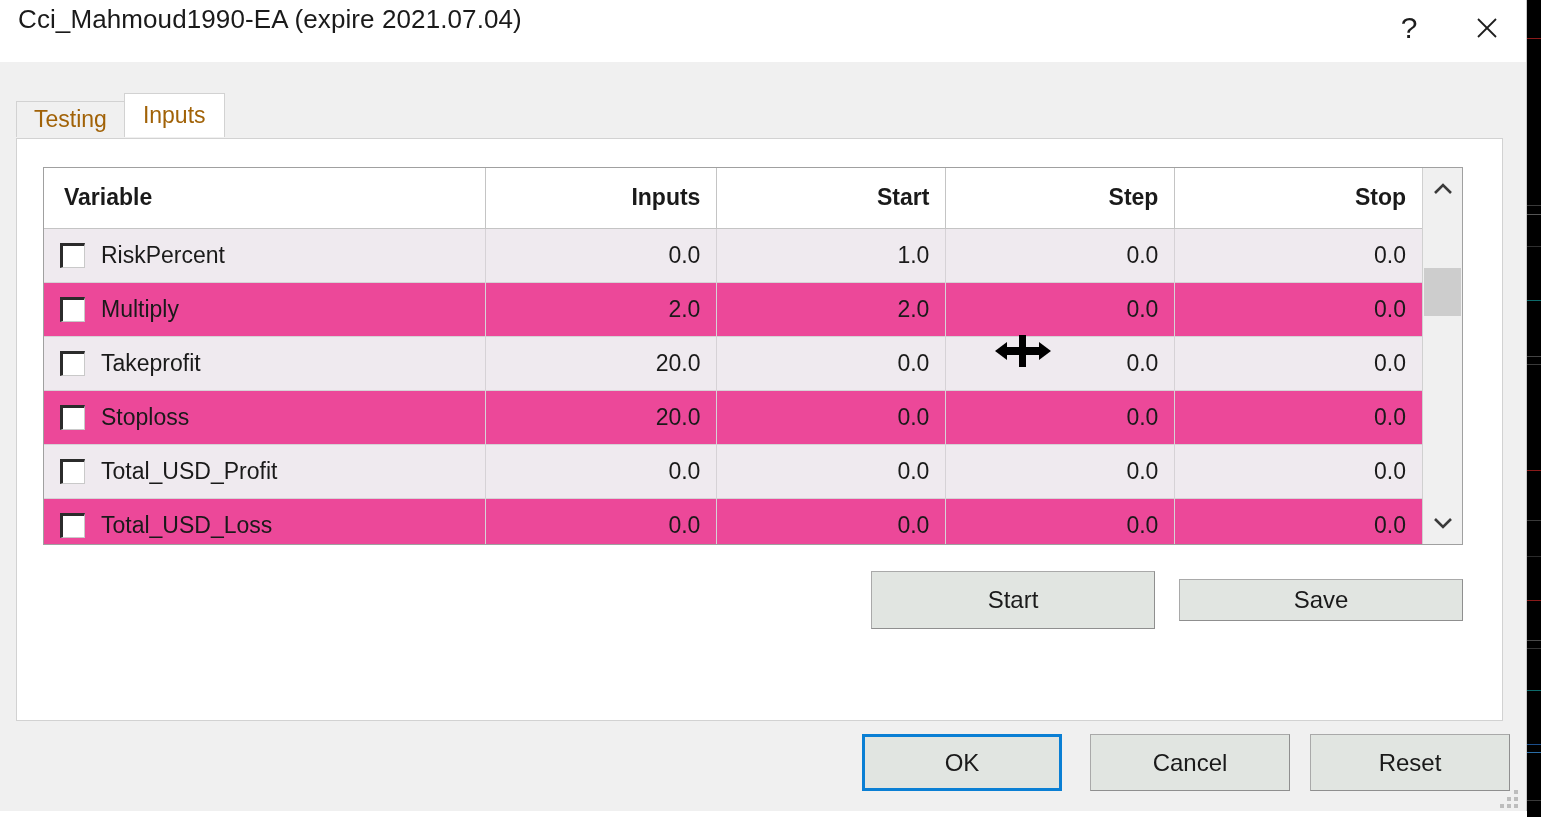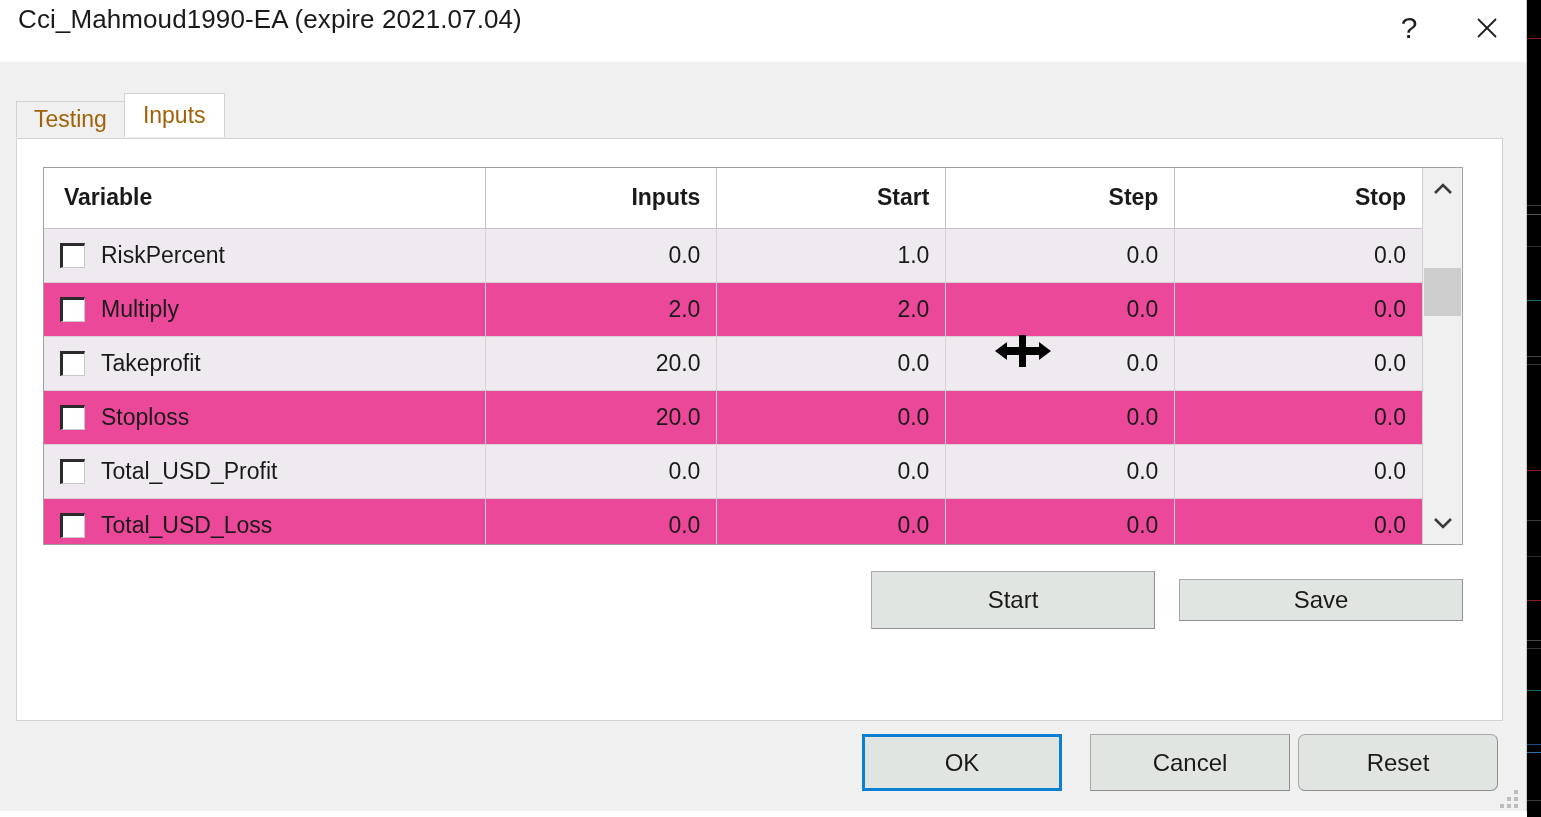--- a/index.html
+++ b/index.html
@@ -337,25 +337,24 @@
   }
   .btn-cancel {
     position: absolute;
     right: 236px;
     top: 0;
     width: 200px;
     height: 57px;
   }
   .btn-reset {
     position: absolute;
-    right: 28px;
+    right: 16px;
     top: 0;
     width: 200px;
     height: 57px;
-    border-radius: 7px;
   }
 
   
   .grip {
     position: absolute;
     right: 6px;
     bottom: 5px;
     width: 20px;
     height: 20px;
   }

